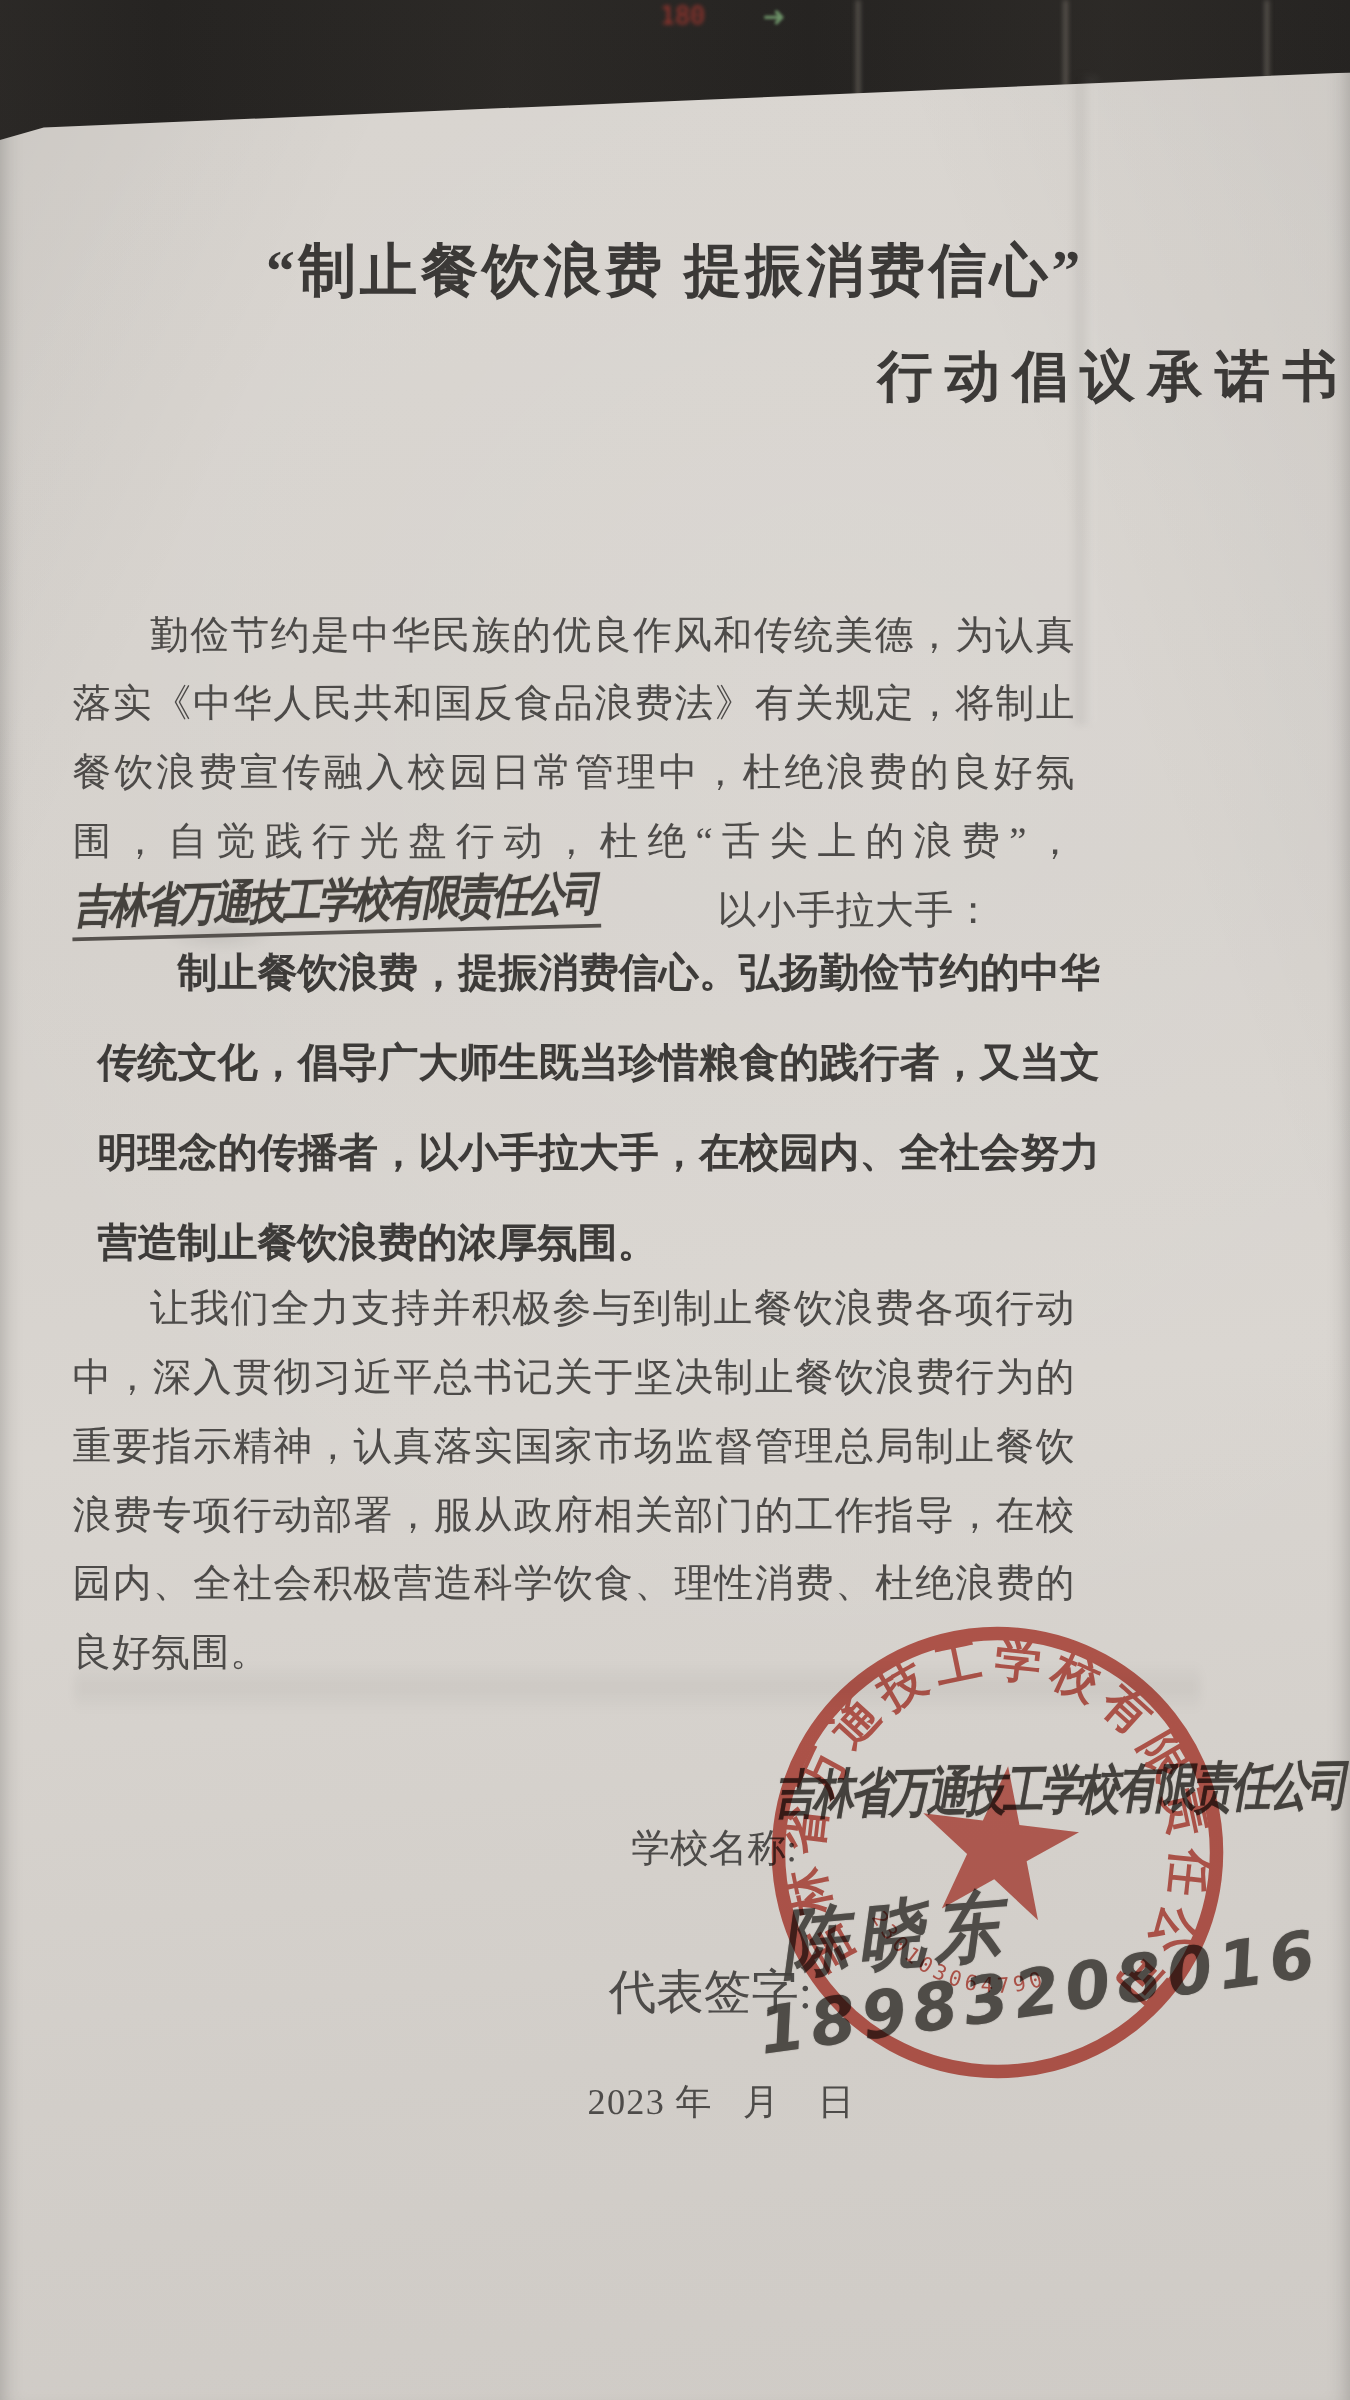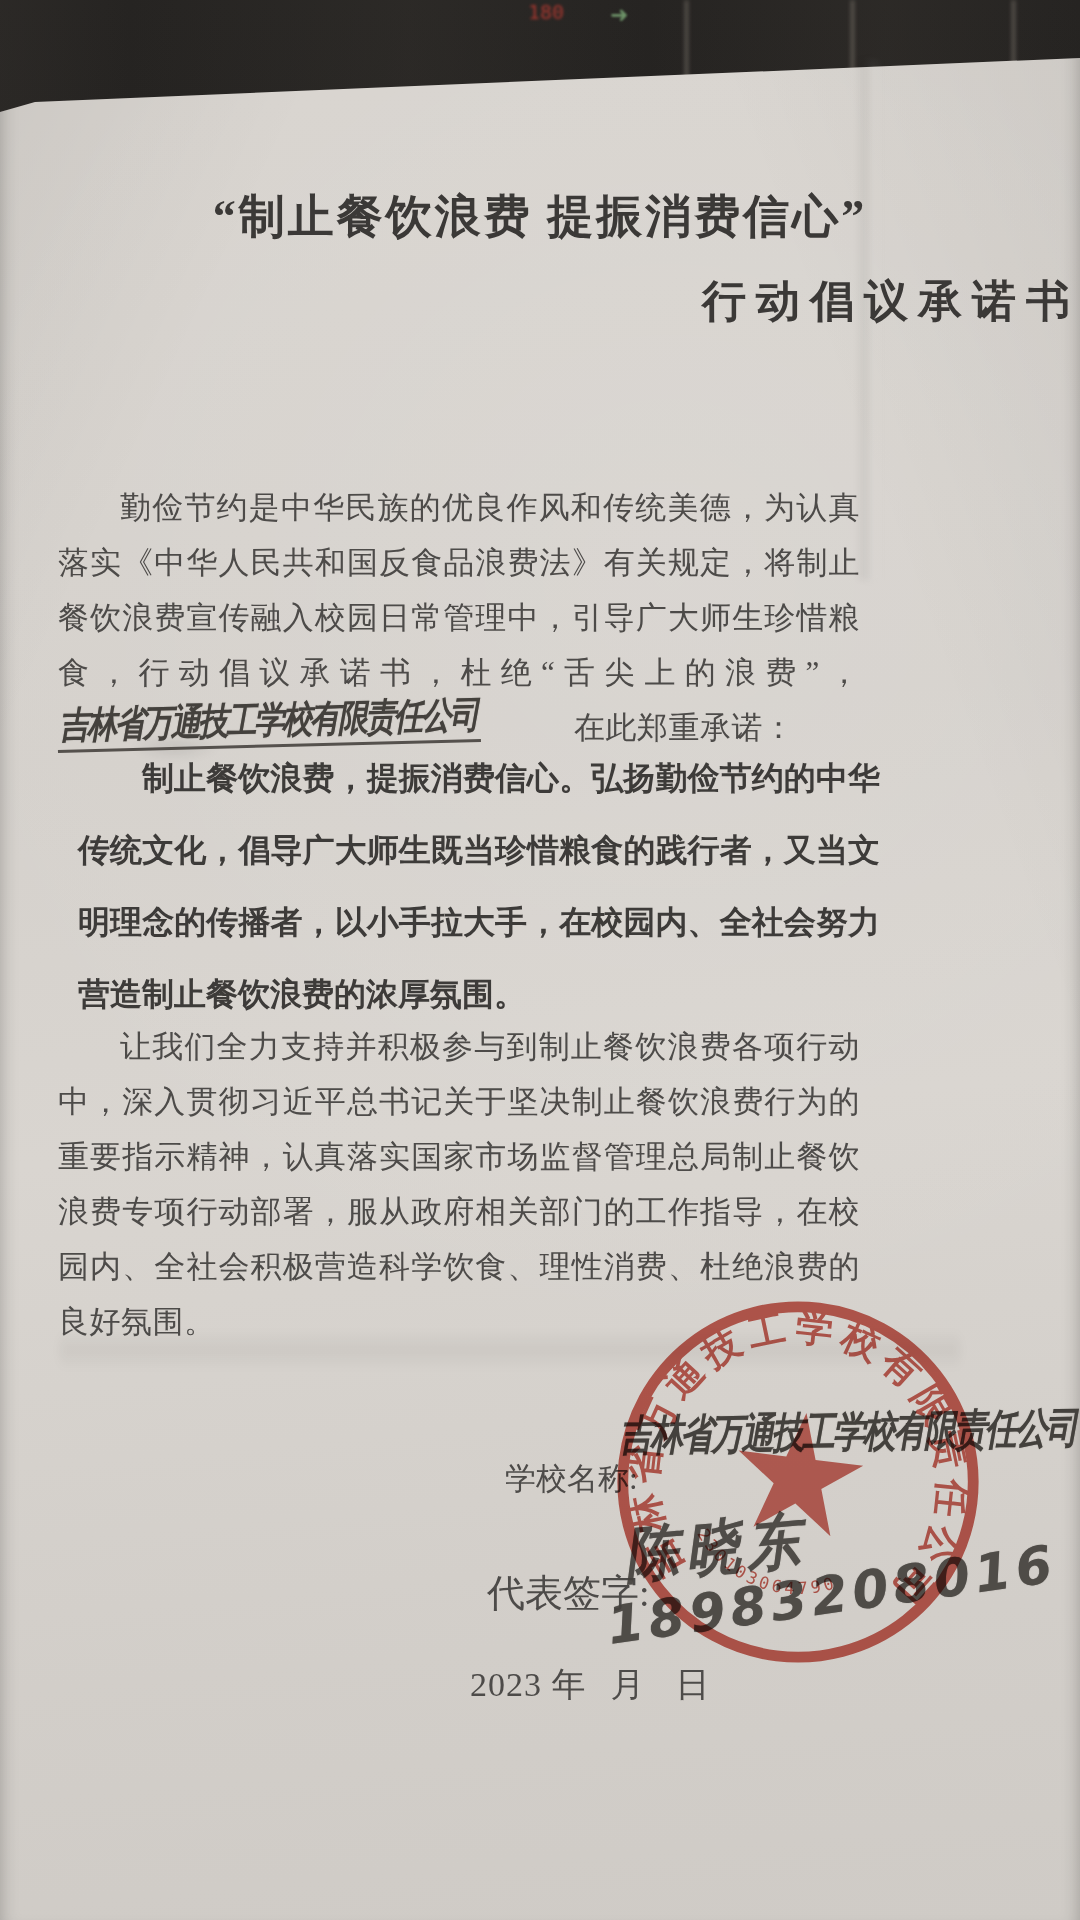--- a/index.html
+++ b/index.html
@@ -82,21 +82,21 @@
   }
   #sign-line{left:487px;top:1540px;font-size:38px;color:#4d4b49;}
   #sign-hand{
     position:absolute;left:628px;top:1516px;font-size:60px;letter-spacing:8px;font-weight:600;
     transform:rotate(-5deg) scaleX(.9);transform-origin:left bottom;white-space:nowrap;opacity:.92;
   }
   #phone-hand{
     position:absolute;left:612px;top:1596px;font-size:52px;letter-spacing:5px;font-weight:600;
     transform:rotate(-8deg);transform-origin:left bottom;white-space:nowrap;opacity:.92;
   }
-  #date-line{left:470px;top:1634px;font-size:34px;color:#4d4b49;letter-spacing:1px;}
+  #date-line{left:470px;top:1634px;font-size:29px;color:#4d4b49;letter-spacing:1px;}
   #date-line .gap-s{display:inline-block;width:24px;}
   #date-line .gap-m{display:inline-block;width:30px;}
 
   
   #seal{
     position:absolute;left:612px;top:1296px;width:372px;height:372px;
     transform:rotate(7deg);opacity:.85;
     mix-blend-mode:multiply;
   }
 </style>
@@ -115,21 +115,21 @@
   </div>
 
   <div class="paper"></div>
   <div class="crease-v"></div>
   <div class="crease-h"></div>
   <div class="wrinkle"></div>
 
   <div class="doc-title" id="title1">“制止餐饮浪费 提振消费信心”</div>
   <div class="doc-title" id="title2">行动倡议承诺书</div>
 
-  <div class="para print" id="para1"><span>勤俭节约是中华民族的优良作风和传统美德，为认真落实《中华人民共和国反食品浪费法》有关规定，将制止餐饮浪费宣传融入校园日常管理中，引导广大师生珍惜粮食，行动倡议承诺书，杜绝“舌尖上的浪费”，</span><span class="hand inline-hand">吉林省万通技工学校有限责任公司</span><span>在此郑重承诺：</span></div>
+  <div class="para print" id="para1"><span>勤俭节约是中华民族的优良作风和传统美德，为认真落实《中华人民共和国反食品浪费法》有关规定，将制止餐饮浪费宣传融入校园日常管理中，杜绝浪费的良好氛围，自觉践行光盘行动，杜绝“舌尖上的浪费”，</span><span class="hand inline-hand">吉林省万通技工学校有限责任公司</span><span>以小手拉大手：</span></div>
 
   <div class="para" id="para2">制止餐饮浪费，提振消费信心。弘扬勤俭节约的中华传统文化，倡导广大师生既当珍惜粮食的践行者，又当文明理念的传播者，以小手拉大手，在校园内、全社会努力营造制止餐饮浪费的浓厚氛围。</div>
 
   <div class="para print" id="para3">让我们全力支持并积极参与到制止餐饮浪费各项行动中，深入贯彻习近平总书记关于坚决制止餐饮浪费行为的重要指示精神，认真落实国家市场监督管理总局制止餐饮浪费专项行动部署，服从政府相关部门的工作指导，在校园内、全社会积极营造科学饮食、理性消费、杜绝浪费的良好氛围。</div>
 
   <div class="fill-line" id="school-line">学校名称:</div>
   <div class="hand" id="school-hand">吉林省万通技工学校有限责任公司</div>
 
   <div class="fill-line" id="sign-line">代表签字:</div>
   <div class="hand" id="sign-hand">陈晓东</div>

